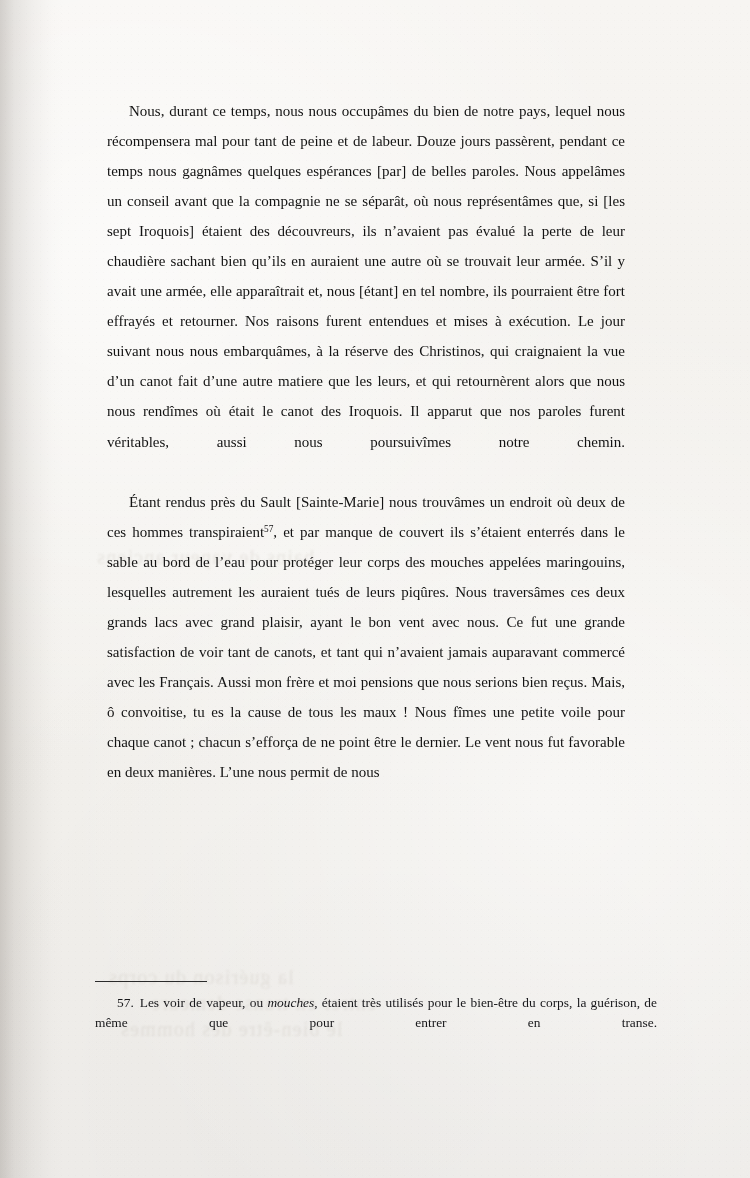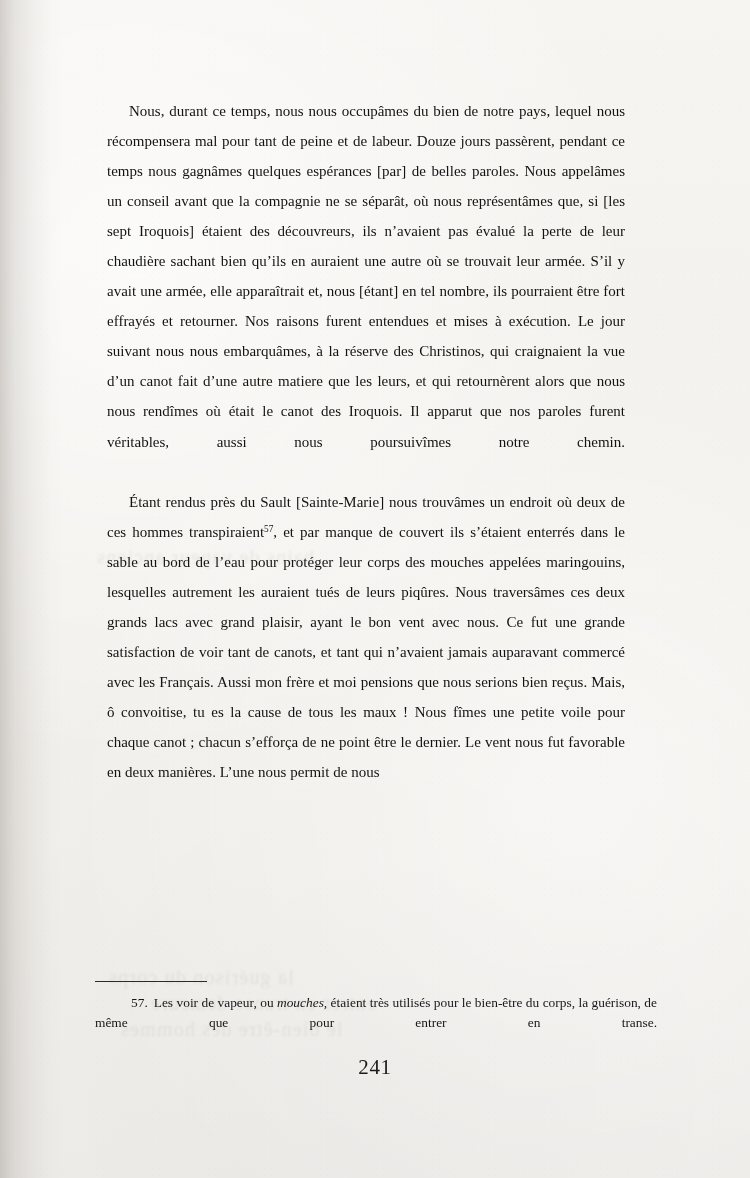--- a/index.html
+++ b/index.html
@@ -122,21 +122,21 @@
     left: 95px;
     top: 993px;
     width: 562px;
     font-size: 13.4px;
     line-height: 20.4px;
     text-align: justify;
     color: #17171a;
   }
 
   #footnote .fn-num {
-    margin-left: 36px;
+    margin-left: 22px;
     margin-right: 6px;
   }
 
   #footnote i { font-style: italic; }
 
   #footnote::after {
     content: "";
     display: inline-block;
     width: 100%;
   }
@@ -171,15 +171,14 @@
     <p class="body">Nous, durant ce temps, nous nous occupâmes du bien de notre pays, lequel nous récompensera mal pour tant de peine et de labeur. Douze jours passèrent, pendant ce temps nous gagnâmes quelques espérances [par] de belles paroles. Nous appelâmes un conseil avant que la compagnie ne se séparât, où nous représentâmes que, si [les sept Iroquois] étaient des découvreurs, ils n’avaient pas évalué la perte de leur chaudière sachant bien qu’ils en auraient une autre où se trouvait leur armée. S’il y avait une armée, elle apparaîtrait et, nous [étant] en tel nombre, ils pourraient être fort effrayés et retourner. Nos raisons furent entendues et mises à exécution. Le jour suivant nous nous embarquâmes, à la réserve des Christinos, qui craignaient la vue d’un canot fait d’une autre matiere que les leurs, et qui retournèrent alors que nous nous rendîmes où était le canot des Iroquois. Il apparut que nos paroles furent véritables, aussi nous poursuivîmes notre chemin.</p>
 
     <p class="body nostretch"><span>Étant rendus près du Sault [Sainte-Marie] nous trouvâmes un endroit où deux de ces hommes transpiraient</span><sup class="fnmark">57</sup><span>, et par manque de couvert ils s’étaient enterrés dans le sable au bord de l’eau pour protéger leur corps des mouches appelées maringouins, lesquelles autrement les auraient tués de leurs piqûres. Nous traversâmes ces deux grands lacs avec grand plaisir, ayant le bon vent avec nous. Ce fut une grande satisfaction de voir tant de canots, et tant qui n’avaient jamais auparavant commercé avec les Français. Aussi mon frère et moi pensions que nous serions bien reçus. Mais, ô convoitise, tu es la cause de tous les maux ! Nous fîmes une petite voile pour chaque canot ; chacun s’efforça de ne point être le dernier. Le vent nous fut favorable en deux manières. L’une nous permit de nous</span></p>
 
   </div>
 
   <div id="footnote-rule"></div>
 
   <div id="footnote"><span class="fn-num">57.</span><span>Les voir de vapeur, ou </span><i>mouches</i><span>, étaient très utilisés pour le bien-être du corps, la guérison, de même que pour entrer en transe.</span></div>
 
-  <div id="folio">241</div>
 
 </div>
 
 </body></html>

